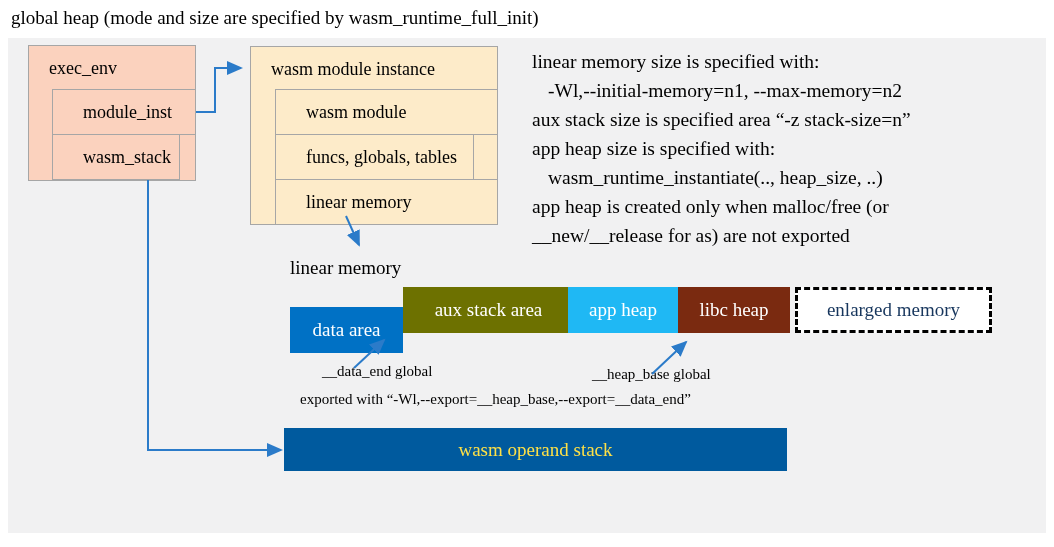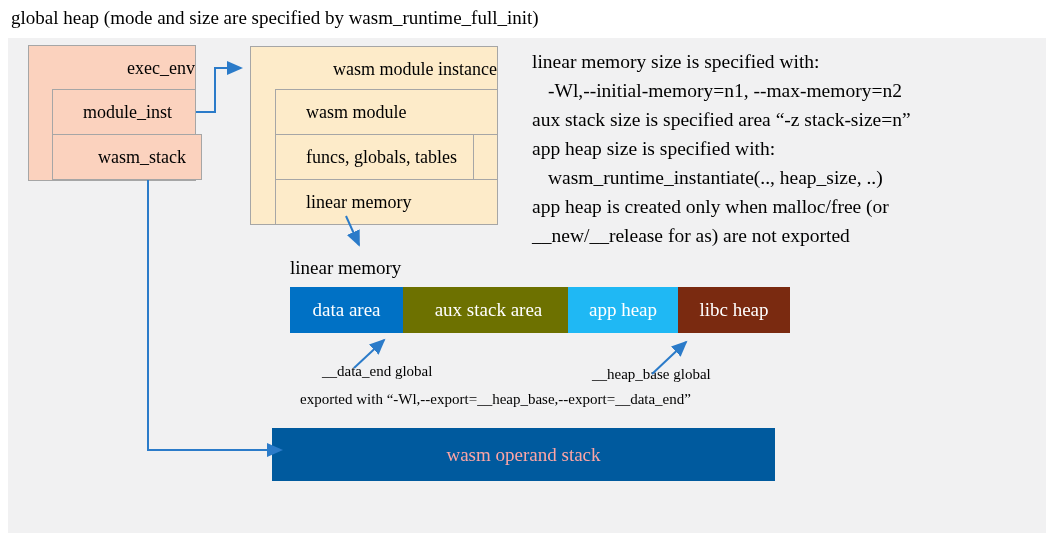--- a/index.html
+++ b/index.html
@@ -7,54 +7,54 @@
     position:relative; width:1054px; height:547px; background:#ffffff;
     font-family:Liberation Serif, serif; color:#000; overflow:hidden;
   }
   .stage { position:absolute; left:8px; top:38px; width:1038px; height:495px;
     background:var(--stage-bg,#F1F1F2); }
   .title { position:absolute; left:11px; top:7px; font-size:19px; }
 
   .box { position:absolute; box-sizing:border-box; border:1px solid var(--box-border,#A6A6A6); }
   .salmon { background:var(--salmon-box,#FBD2BE); }
   .cream  { background:var(--cream-box,#FDEBC9); }
-  .box-header { font-size:18px; line-height:44px; padding-left:0;text-align:right; }
+  .box-header { font-size:18px; line-height:44px; padding-left:20px; }
   .inner-row { position:absolute; box-sizing:border-box; border:1px solid var(--box-border,#A6A6A6);
     font-size:18px; line-height:44px; padding-left:30px; }
 
   .exec-env   { left:28px;  top:45px; width:168px; height:136px; }
   .mod-inst   { left:52px;  top:89px;  width:144px; height:46px; }
-  .wasm-stack { left:52px;  top:134px; width:150px; height:46px;text-align:center; }
+  .wasm-stack { left:52px;  top:134px; width:128px; height:46px; }
 
   .mod-instance { left:250px; top:46px; width:248px; height:179px; }
   .mi-row1 { left:275px; top:89px;  width:223px; height:46px; }
   .mi-row2 { left:275px; top:134px; width:199px; height:46px; }
   .mi-row3 { left:275px; top:179px; width:223px; height:46px; }
 
   .notes { position:absolute; left:532px; top:47px; font-size:19.5px; line-height:29px; }
   .notes .indent { padding-left:16px; }
 
   .lm-label { position:absolute; left:290px; top:257px; font-size:19px; }
 
   .seg { position:absolute; top:287px; height:46px; display:flex; align-items:center;
     justify-content:center; color:#fff; font-size:19px; white-space:nowrap; box-sizing:border-box; }
-  .seg-data { left:290px; width:113px; background:var(--data-area,#0071C5); }
+  .seg-data { left:290px; width:113px; background:var(--data-area,#0071C5);margin-top:20px; }
   .seg-aux  { left:403px; width:171px; background:var(--aux-stack,#6D7100); }
   .seg-app  { left:568px; width:110px; background:var(--app-heap,#1FB8F4); }
   .seg-libc { left:678px; width:112px; background:var(--libc-heap,#7A2A10); }
   .seg-enl  { left:795px; width:197px; background:#ffffff; color:var(--enlarged-text,#17365D);
     border:3px dashed #000; }
 
   .ann { position:absolute; font-size:15px; white-space:nowrap; }
   .ann-dataend  { left:322px; top:363px; }
   .ann-heapbase { left:592px; top:366px; }
   .ann-exported { left:300px; top:391px; }
 
-  .op-stack { position:absolute; left:272px; top:428px; width:503px; height:53px;
-    background:var(--operand-stack,#005A9E); color:#fca5a5; font-size:19px;
+  .op-stack { position:absolute; left:284px; top:428px; width:503px; height:43px;
+    background:var(--operand-stack,#005A9E); color:#fde047; font-size:19px;
     display:flex; align-items:center; justify-content:center; }
 
   .bottom-notes { position:absolute; left:190px; top:480px; font-size:19px; line-height:27px; }
 
   .overlay { position:absolute; left:0; top:0; pointer-events:none; }
 </style>
 </head>
 <body>
 
 <div class="canvas">
@@ -84,20 +84,21 @@
     <div class="indent">wasm_runtime_instantiate(.., heap_size, ..)</div>
     <div>app heap is created only when malloc/free (or</div>
     <div>__new/__release for as) are not exported</div>
   </div>
 
   <div class="lm-label">linear memory</div>
   <div class="seg seg-data">data area</div>
   <div class="seg seg-aux">aux stack area</div>
   <div class="seg seg-app">app heap</div>
   <div class="seg seg-libc">libc heap</div>
+  <div class="seg seg-enl">enlarged memory</div>
 
   <div class="ann ann-dataend">__data_end global</div>
   <div class="ann ann-heapbase">__heap_base global</div>
   <div class="ann ann-exported">exported with “-Wl,--export=__heap_base,--export=__data_end”</div>
 
   <div class="op-stack">wasm operand stack</div>
 
   <svg class="overlay" width="1054" height="547">
     <defs>
       <marker id="arw" markerWidth="9" markerHeight="8" refX="7" refY="3.5" orient="auto">

